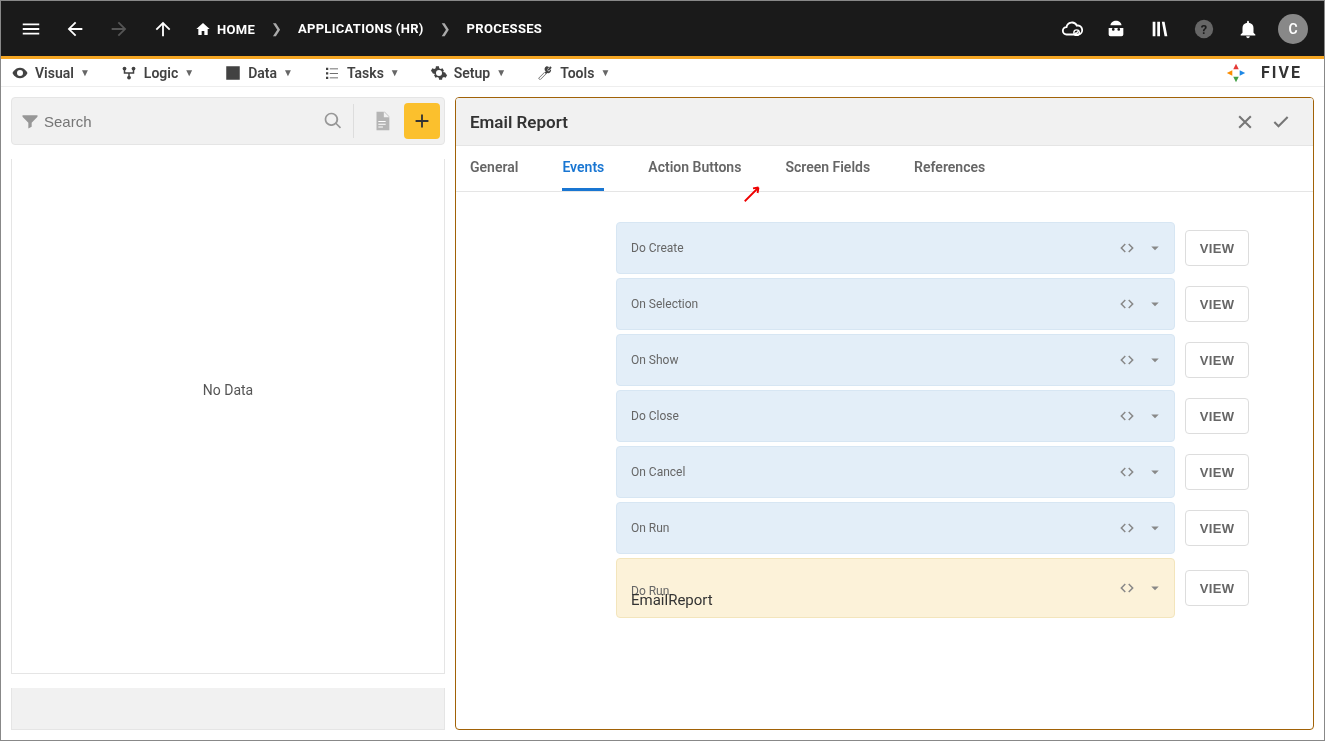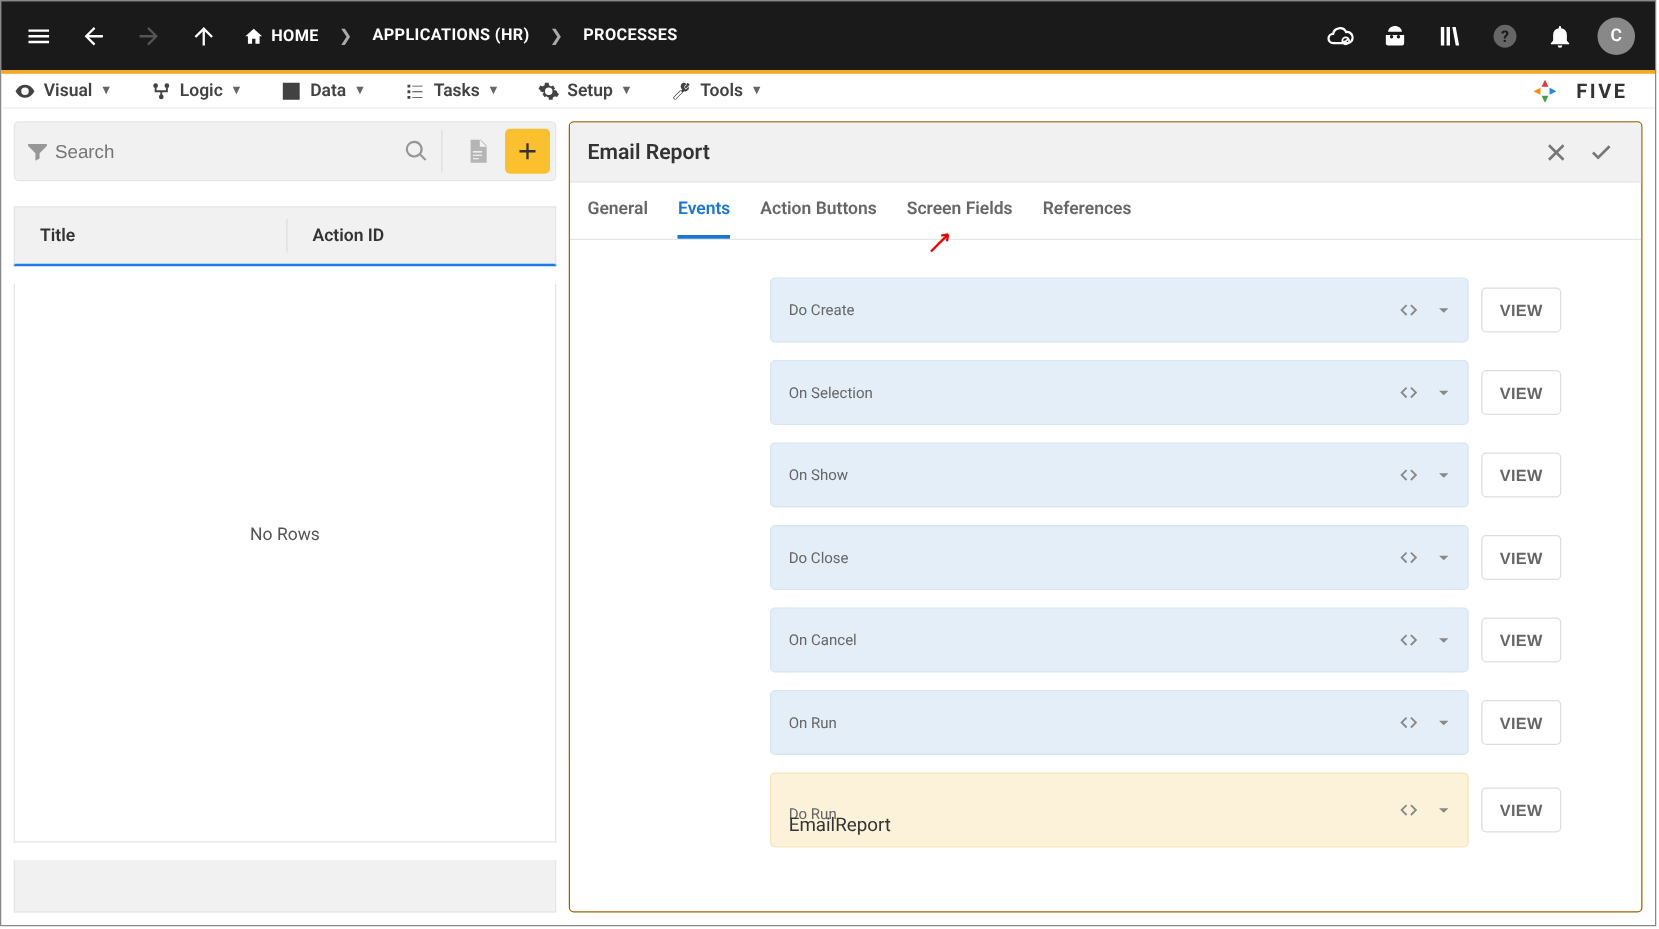--- a/index.html
+++ b/index.html
@@ -209,41 +209,41 @@
 .detail-title { font-size: 17px; font-weight: 600; color: #333; }
 .detail-header-spacer { flex: 1; }
 .hdr-icon { width: 36px; height: 36px; display:flex; align-items:center; justify-content:center; cursor:pointer; }
 .hdr-icon svg { width: 20px; height: 20px; fill: #777; }
 
 .tabs-row {
   height: 46px;
   display: flex;
   align-items: center;
   padding: 0 14px;
-  gap: 24px;
+  gap: 44px;
   border-bottom: 1px solid #e5e5e5;
   position: relative;
 }
 .tab {
   font-size: 14px;
   font-weight: 600;
   color: #666;
   cursor: pointer;
   padding: 13px 0;
   border-bottom: 3px solid transparent;
 }
 .tab.active { color: #1976d2; border-bottom-color: #1976d2; }
 
 .events-area {
   flex: 1;
   overflow-y: auto;
   padding: 30px 64px 20px 160px;
   display: flex;
   flex-direction: column;
-  gap: 14px;
+  gap: 4px;
   position: relative;
 }
 
 .event-row { display: flex; align-items: center; gap: 10px; }
 .event-box {
   flex: 1;
   height: 52px;
   background: #e3eef8;
   border: 1px solid #d7e6f3;
   border-radius: 4px;
@@ -431,26 +431,22 @@
               <path d="M8 12h8v1H8zM8 15h8v1H8zM8 18h5v1H8z" fill="#fff"></path>
             </svg>
         </div>
         <div class="sq-btn add">
           <svg viewBox="0 0 24 24">
               <path d="M11 5h2v14h-2zM5 11h14v2H5z"></path>
             </svg>
         </div>
       </div>
 
-      <div class="grid-header">
-        <div class="col1">Title</div>
-        <div class="col2">Action ID</div>
-      </div>
       <div class="grid-body" style="margin-top:-6px;">
-        <div class="no-rows">No Rows</div>
+        <div class="no-rows">No Data</div>
       </div>
       <div class="grid-footer" style="margin-top:-6px;"></div>
     </div>
 
     <div class="right-panel">
       <div class="detail-header">
         <div class="detail-title">Email Report</div>
         <div class="detail-header-spacer"></div>
         <div class="hdr-icon">
           <svg viewBox="0 0 24 24">

